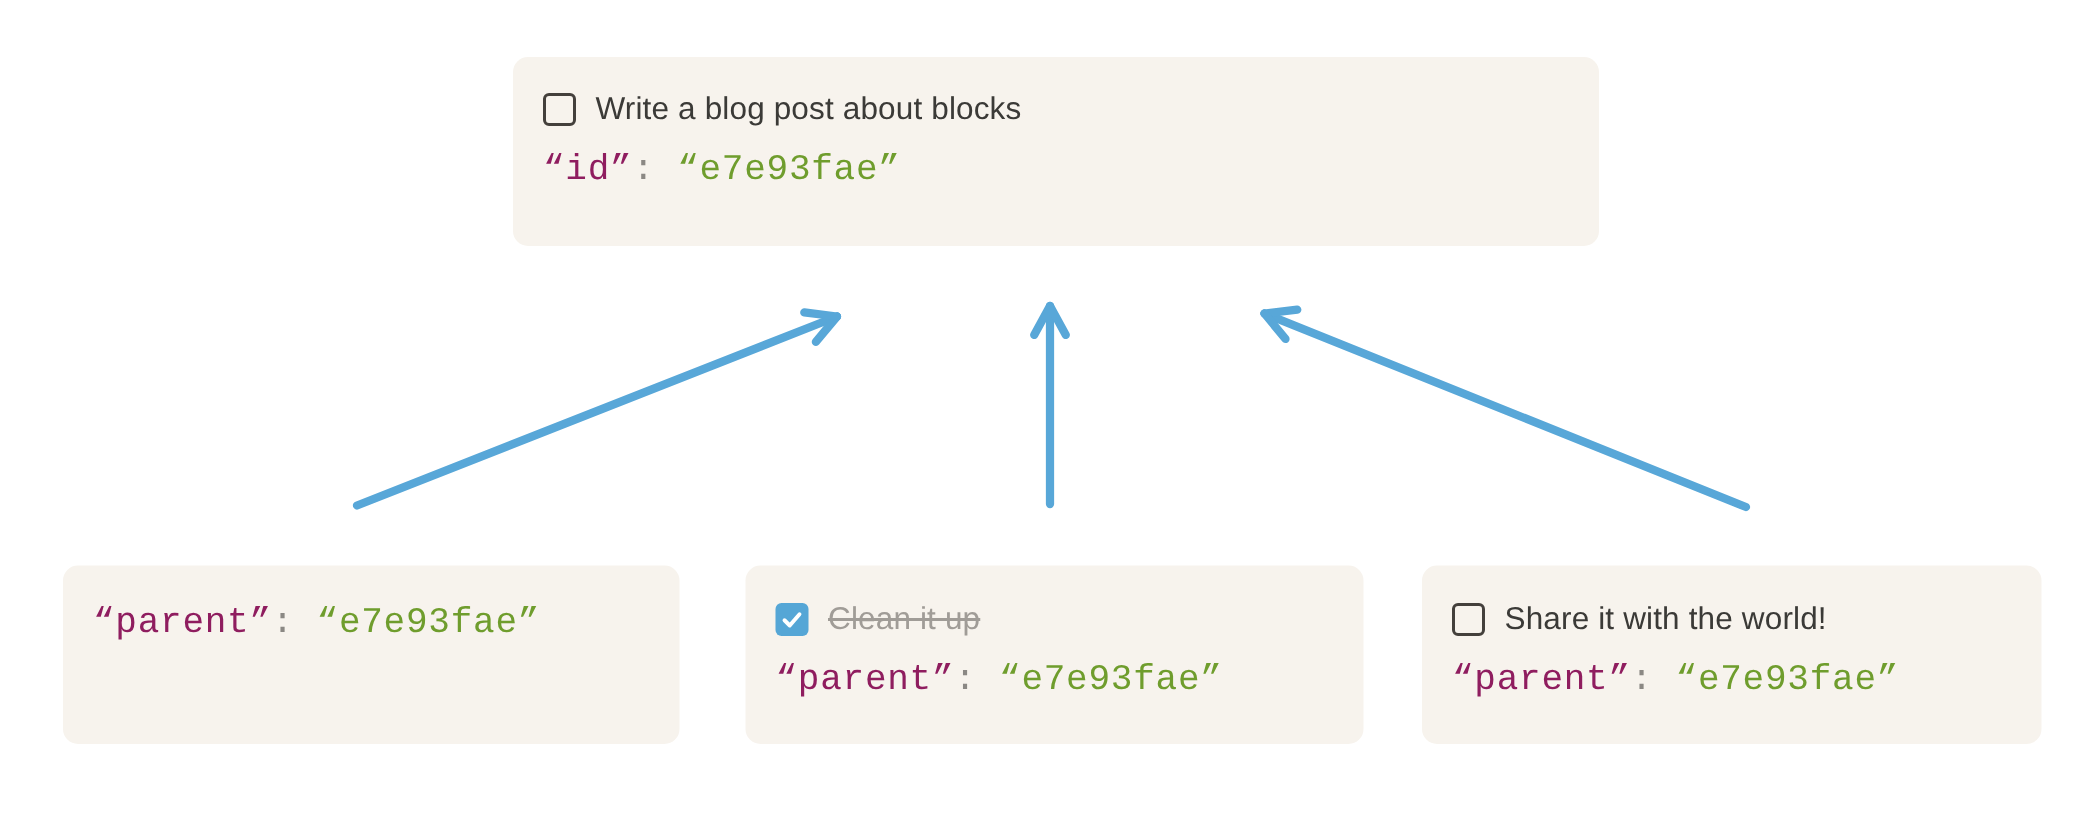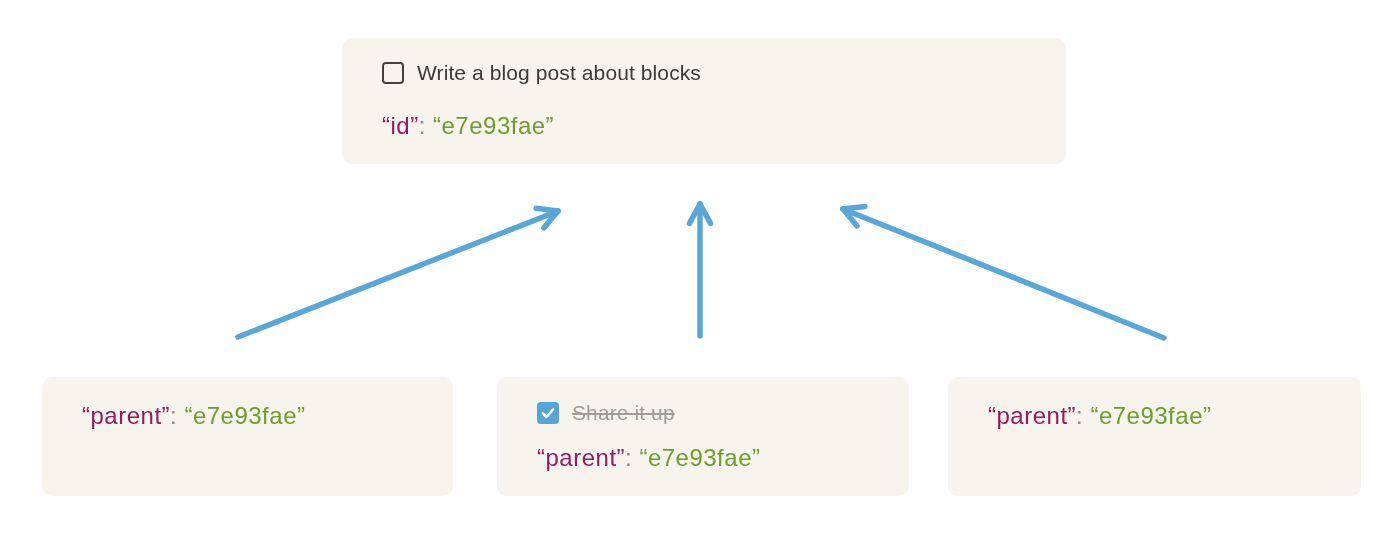--- a/index.html
+++ b/index.html
@@ -15,25 +15,24 @@
     position: absolute;
     left: 0; top: 0;
     width: 1400px; height: 544px;
     pointer-events: none;
   }
   .card {
     position: absolute;
     background: #f7f3ed;
     border-radius: 10px;
     box-sizing: border-box;
-    padding: 24px 40px;
+    padding: 24px 20px;
     display: flex;
     flex-direction: column;
     gap: 16px;
-    justify-content: space-between;
   }
   #card-parent  { left: 342px; top: 38px;  width: 724px; height: 126px; }
   #card-child-1 { left: 42px;  top: 377px; width: 411px; height: 119px; padding-top: 25px; }
   #card-child-2 { left: 497px; top: 377px; width: 412px; height: 119px; padding-top: 25px; }
   #card-child-3 { left: 948px; top: 377px; width: 413px; height: 119px; padding-top: 25px; }
 
   .task-line {
     display: flex;
     align-items: center;
     gap: 13px;
@@ -63,21 +62,21 @@
   }
   .checkbox.unchecked {
     border: 2.5px solid #44403c;
     background: transparent;
   }
   .checkbox.checked {
     border: none;
     background: #55a6d6;
   }
   .code-line {
-    font-family: Liberation Sans, sans-serif;
+    font-family: Liberation Mono, monospace;
     font-size: 24px;
     line-height: 1.15;
     letter-spacing: 0.5px;
     white-space: pre;
   }
   .code-key   { color: #8f1d5f; }
   .code-colon { color: #8b8884; }
   .code-value { color: #6f9d2d; }
 </style>
 </head>
@@ -115,22 +114,26 @@
     <div class="code-line"><span class="code-key">“parent”</span><span class="code-colon">: </span><span class="code-value">“e7e93fae”</span></div>
   </div>
 
   <div class="card done" id="card-child-2">
     <div class="task-line">
       <span class="checkbox checked">
         <svg width="16" height="16" viewBox="0 0 16 16">
             <polyline points="3,8.5 6.5,12 13,4.5" fill="none" stroke="#ffffff" stroke-width="2.6" stroke-linecap="round" stroke-linejoin="round"></polyline>
           </svg>
       </span>
-      <span class="task-label">Share it up</span>
+      <span class="task-label">Clean it up</span>
     </div>
     <div class="code-line"><span class="code-key">“parent”</span><span class="code-colon">: </span><span class="code-value">“e7e93fae”</span></div>
   </div>
 
   <div class="card" id="card-child-3">
+    <div class="task-line">
+      <span class="checkbox unchecked"></span>
+      <span class="task-label">Share it with the world!</span>
+    </div>
     <div class="code-line"><span class="code-key">“parent”</span><span class="code-colon">: </span><span class="code-value">“e7e93fae”</span></div>
   </div>
 
 </div>
 
 </body></html>

